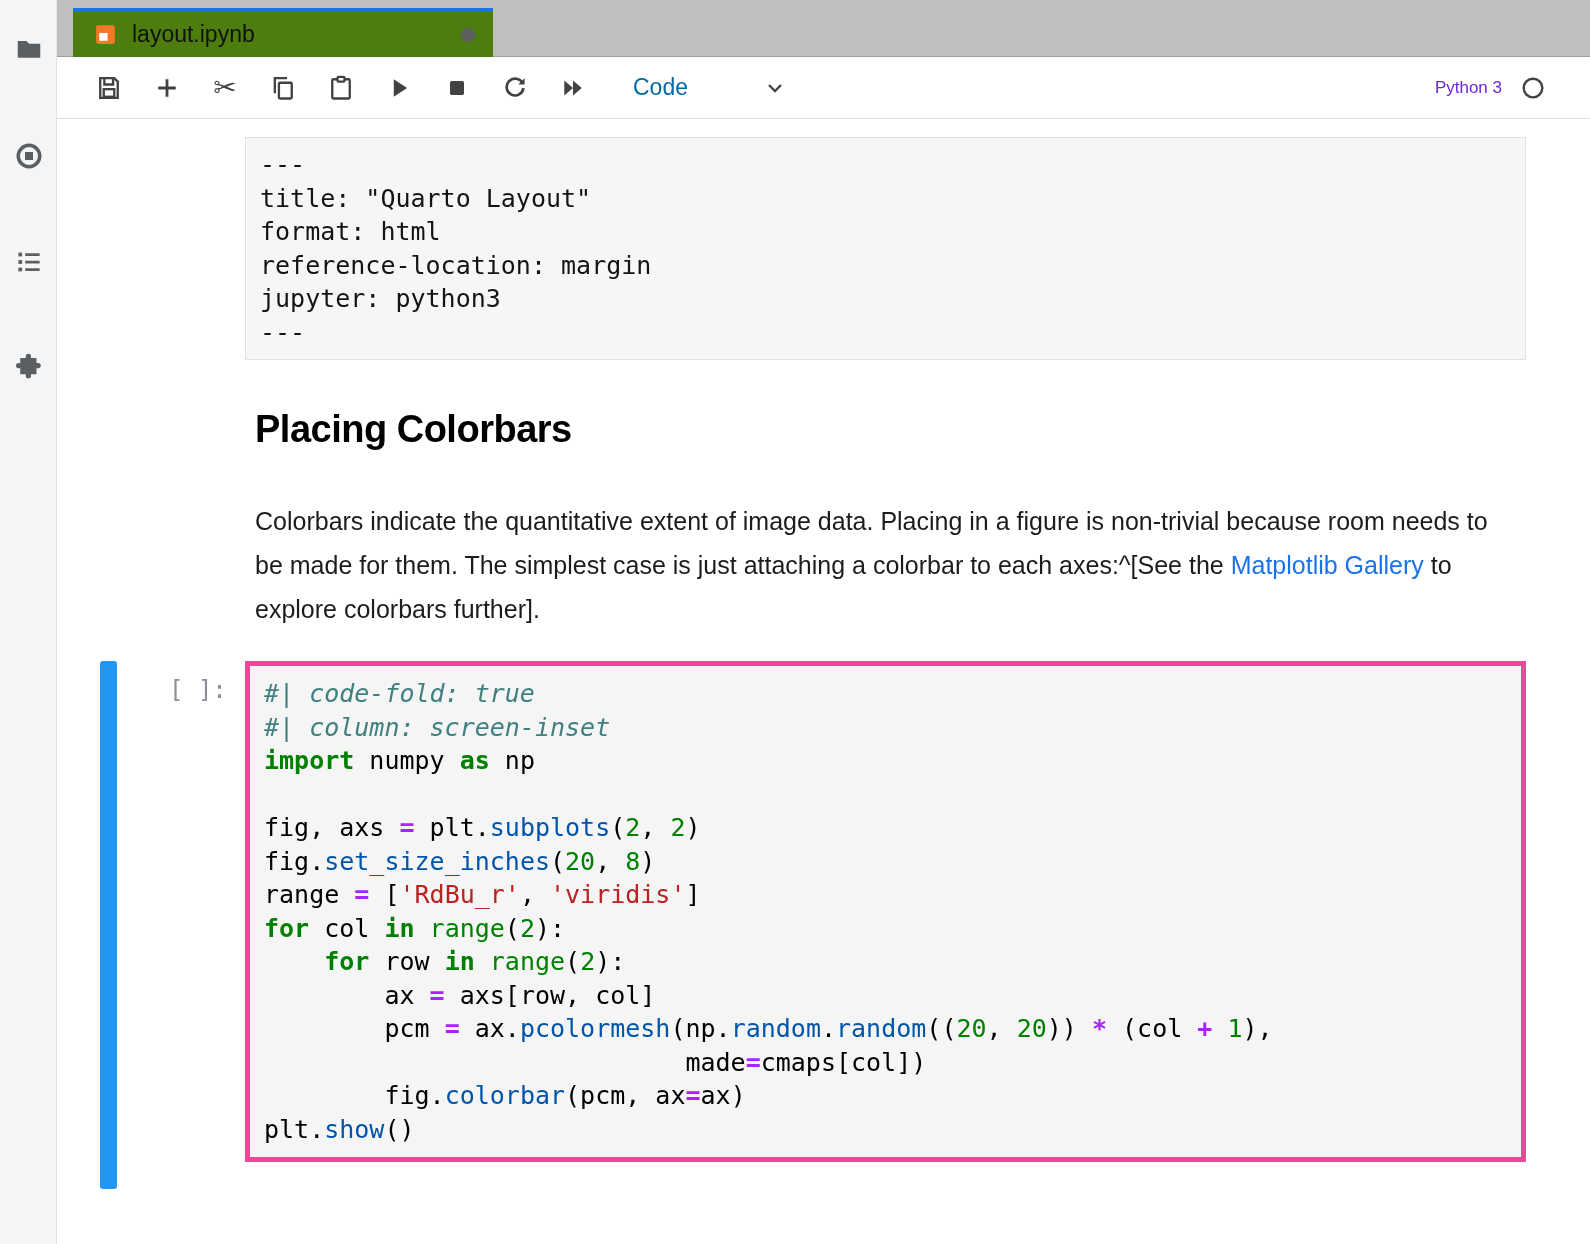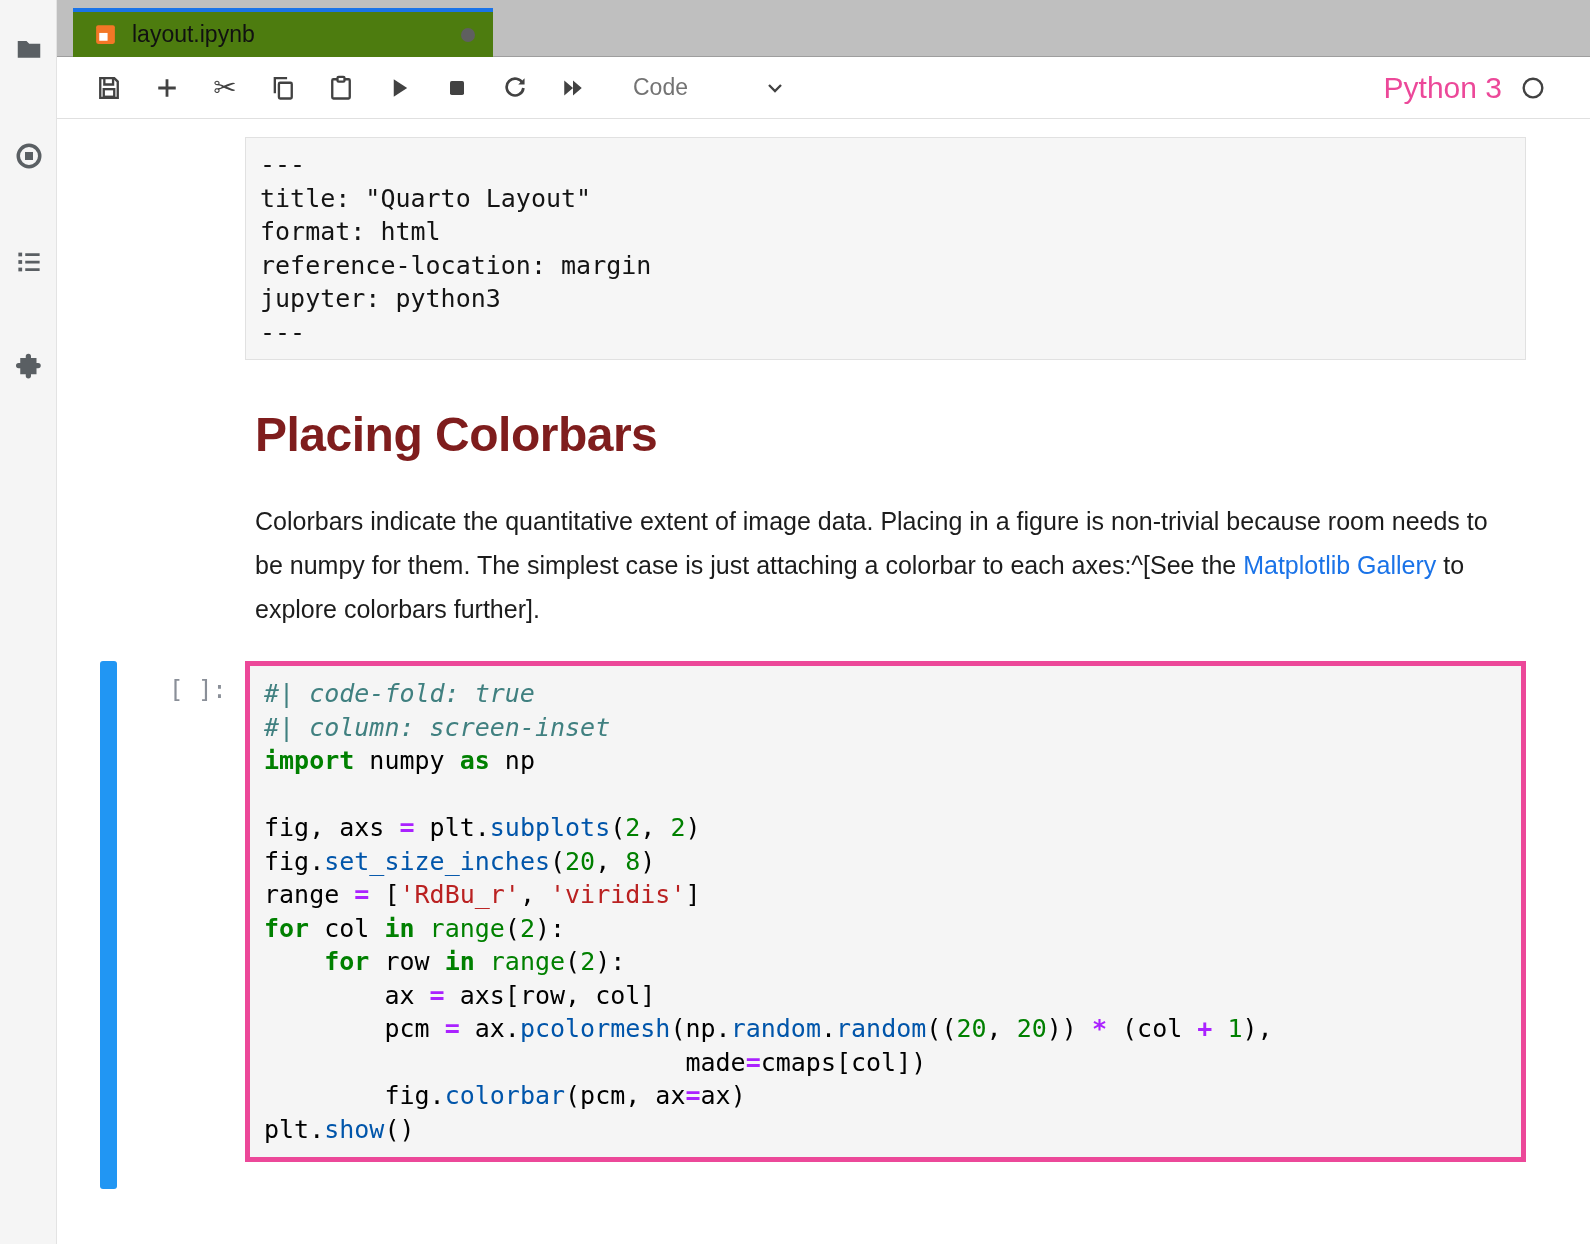--- a/index.html
+++ b/index.html
@@ -40,41 +40,41 @@
   .tbtn {
     width:36px; height:40px; margin-right:22px; background:none; border:none;
     display:flex; align-items:center; justify-content:center; cursor:pointer;
   }
   .tbtn svg { width:28px; height:28px; display:block; }
   .tbtn .glyph { font-size:28px; color:#424242; line-height:1; font-family:"DejaVu Sans", sans-serif; }
   .celltype {
     margin-left:16px; width:162px; height:40px; display:flex; align-items:center;
     justify-content:space-between; cursor:pointer; padding:0 4px;
   }
-  .celltype .val { font-size:23px; color:#737373; }
+  .celltype .val { font-size:23px; color:#0369a1; }
   .celltype svg { width:24px; height:24px; }
   .kernel { margin-left:auto; display:flex; align-items:center; gap:18px; }
-  .kernel .kname { font-size:30px; color:#ec4899; cursor:pointer; }
+  .kernel .kname { font-size:17px; color:#6d28d9; cursor:pointer; }
   .kernel svg { width:26px; height:26px; display:block; cursor:pointer; }
 
   
   .content { position:absolute; left:57px; top:119px; width:1533px; height:1125px; background:#ffffff; }
 
   .code-line { white-space:pre; }
 
   .raw-cell {
     position:absolute; left:188px; top:18px; width:1281px;
     background:#f6f6f6; border:1px solid #e1e1e1;
     padding:10px 14px;
     font-family:"DejaVu Sans Mono", monospace; font-size:25px; line-height:33.5px; color:#141414;
   }
 
   .md-heading {
     position:absolute; left:198px; top:290px;
-    font-size:48px; font-weight:bold; color:#7f1d1d; letter-spacing:-0.5px; line-height:1.1;
+    font-size:38px; font-weight:bold; color:#000000; letter-spacing:-0.5px; line-height:1.1;
   }
   .md-para {
     position:absolute; left:198px; top:380px; width:1245px;
     font-size:25px; line-height:44px; color:#1c1c1c;
   }
   .md-link { color:#1a73e8; text-decoration:none; cursor:pointer; }
 
   .cell-collapser {
     position:absolute; left:43px; top:542px; width:17px; height:528px;
     background:#2196f3; border-radius:3px; cursor:pointer;
@@ -215,21 +215,21 @@
       <div class="code-line">---</div>
       <div class="code-line">title: "Quarto Layout"</div>
       <div class="code-line">format: html</div>
       <div class="code-line">reference-location: margin</div>
       <div class="code-line">jupyter: python3</div>
       <div class="code-line">---</div>
     </div>
 
   <h1 class="md-heading">Placing Colorbars</h1>
 
-  <p class="md-para"><span>Colorbars indicate the quantitative extent of image data. Placing in a figure is non-trivial because room needs to be numpy for them. The simplest case is just attaching a colorbar to each axes:^[See the </span><a class="md-link" href="#">Matplotlib Gallery</a><span> to explore colorbars further].</span></p>
+  <p class="md-para"><span>Colorbars indicate the quantitative extent of image data. Placing in a figure is non-trivial because room needs to be made for them. The simplest case is just attaching a colorbar to each axes:^[See the </span><a class="md-link" href="#">Matplotlib Gallery</a><span> to explore colorbars further].</span></p>
 
   <div class="cell-collapser"></div>
   <div class="prompt">[ ]:</div>
   <div class="code-cell">
       <div class="code-line"><span class="tok-com">#| code-fold: true</span></div>
       <div class="code-line"><span class="tok-com">#| column: screen-inset</span></div>
       <div class="code-line"><span class="tok-kw">import</span><span class="tok-pl"> numpy </span><span class="tok-kw">as</span><span class="tok-pl"> np</span></div>
       <div class="code-line">&nbsp;</div>
       <div class="code-line"><span class="tok-pl">fig, axs </span><span class="tok-op">=</span><span class="tok-pl"> plt.</span><span class="tok-prop">subplots</span><span class="tok-pl">(</span><span class="tok-num">2</span><span class="tok-pl">, </span><span class="tok-num">2</span><span class="tok-pl">)</span></div>
       <div class="code-line"><span class="tok-pl">fig.</span><span class="tok-prop">set_size_inches</span><span class="tok-pl">(</span><span class="tok-num">20</span><span class="tok-pl">, </span><span class="tok-num">8</span><span class="tok-pl">)</span></div>

